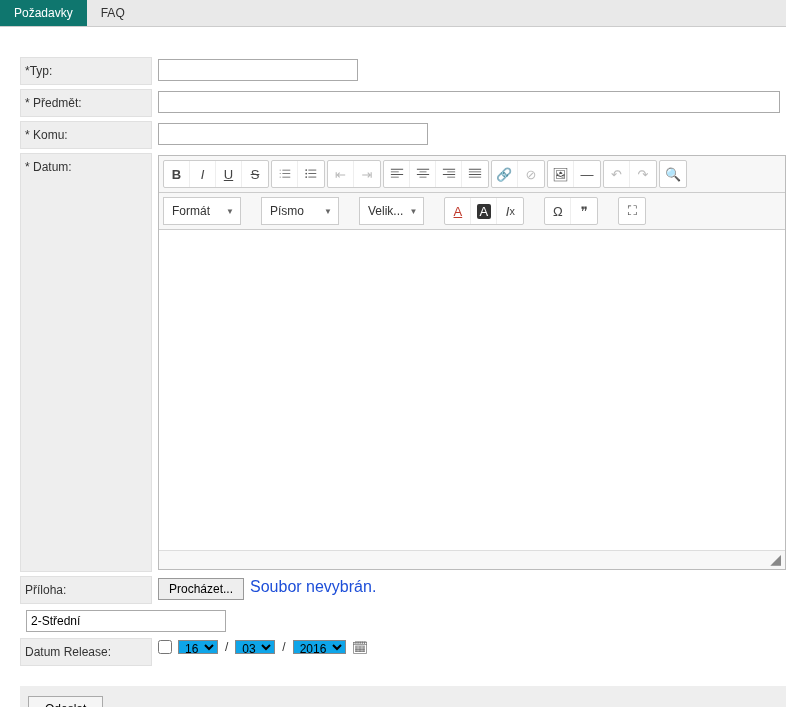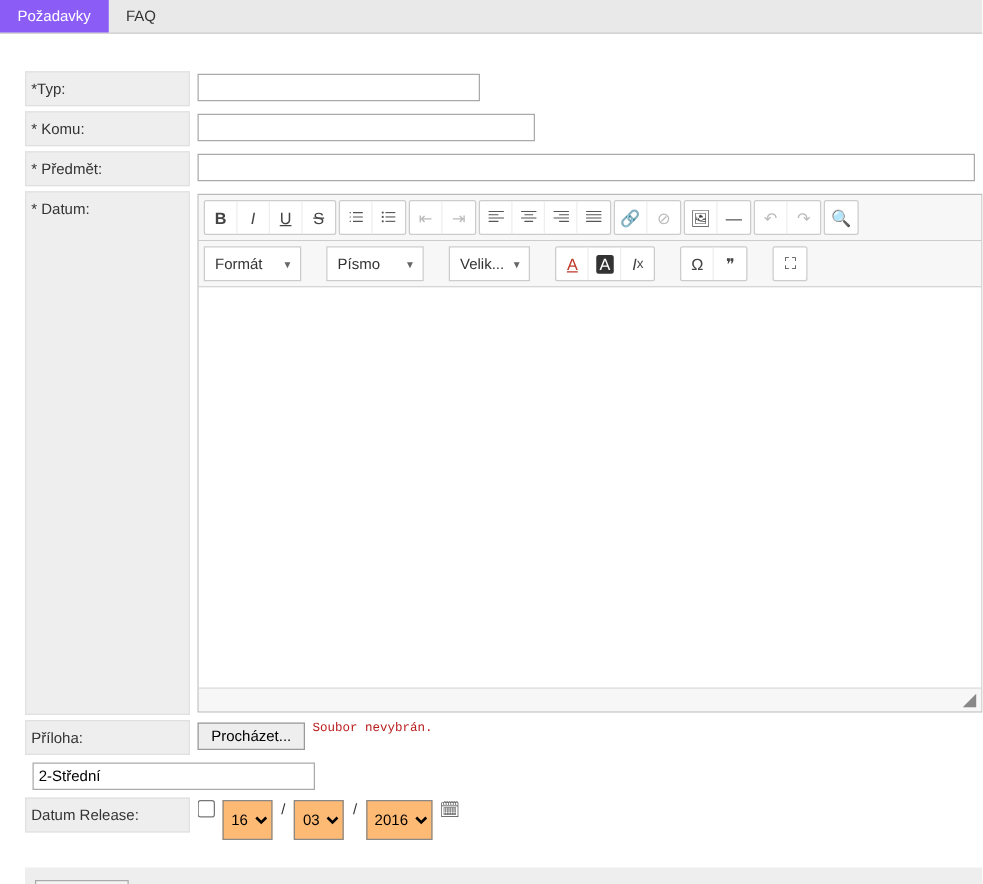--- a/index.html
+++ b/index.html
@@ -1,50 +1,50 @@
 <!DOCTYPE html>
 <html><head>
 <meta charset="utf-8">
 <style>
 * { box-sizing: border-box; margin: 0; padding: 0; }
 body { font-family: Arial, sans-serif; font-size: 12px; background: #fff; color: #333; }
 
 .tabs { background: #e9e9e9; display: flex; border-bottom: 1px solid #ccc; }
 .tab { padding: 6px 14px; font-size: 12px; cursor: pointer; }
-.tab.active { background: #8b5cf6; color: #fff; }
+.tab.active { background: #0f766e; color: #fff; }
 .tab.inactive { color: #333; }
 
 .form-container { margin: 30px 0 0 20px; }
 .form-row { display: flex; align-items: flex-start; margin-bottom: 4px; }
 .form-label { width: 132px; text-align: left; padding: 6px 10px 6px 4px; font-size: 12px; background: #eee; border: 1px solid #e0e0e0; }
 .form-field { flex: 1; padding: 2px 0 2px 6px; display: flex; align-items: flex-start; gap: 6px; }
 .form-row.text-row .form-label { align-self: stretch; }
 .form-row.text-row .form-field { align-self: stretch; flex-direction: column; align-items: stretch; }
 
 .text-input { border: 1px solid #aaa; padding: 3px 4px; font-size: 12px; height: 22px; }
-.w-small { width: 226px; }
+.w-small { width: 200px; }
 .w-med { width: 270px; }
 .w-full { width: calc(100% - 6px); }
 
 .editor-wrap { border: 1px solid #bbb; }
 .editor-toolbar { background: #f7f7f7; border-bottom: 1px solid #ccc; padding: 4px; display: flex; flex-wrap: wrap; gap: 2px; align-items: center; }
 .tb-group { display: flex; border: 1px solid #ccc; border-radius: 2px; background: #fff; }
 .tb-btn { width: 26px; height: 26px; display: flex; align-items: center; justify-content: center; border: none; background: transparent; cursor: pointer; font-size: 13px; color: #444; border-right: 1px solid #eee; }
 .tb-btn:last-child { border-right: none; }
 .tb-btn.dim { color: #bbb; }
 .tb-select { border: 1px solid #ccc; background: #fff; height: 28px; padding: 0 20px 0 8px; font-size: 12px; position: relative; display: inline-flex; align-items: center; min-width: 78px; cursor: pointer; }
 .tb-select::after { content: "▼"; font-size: 8px; position: absolute; right: 6px; color: #666; }
 .editor-toolbar-row { display: flex; gap: 20px; padding: 4px; border-bottom: 1px solid #ccc; background: #f7f7f7; align-items: center; }
 .editor-area { min-height: 320px; background: #fff; }
 .editor-resize { text-align: right; padding: 0 4px 2px 0; color: #888; font-size: 14px; cursor: nwse-resize; background: #f7f7f7; border-top: 1px solid #ddd; }
 
 .file-btn { border: 1px solid #999; background: #eee; padding: 3px 10px; font-size: 12px; cursor: pointer; }
-.file-status { font-size: 10px; color: #b91c1c; font-family: Liberation Mono, monospace; }
-
-.date-sel { border: 1px solid #888; font-size: 12px; height: 32px; background: #fdba74; padding: 0 2px; }
+.file-status { font-size: 16px; color: #1d4ed8; }
+
+.date-sel { border: 1px solid #888; font-size: 12px; height: 14px; background: #0ea5e9; padding: 0 2px; }
 .checkbox { width: 14px; height: 14px; }
 .slash { padding: 0 1px; }
 .cal-icon { font-size: 13px; cursor: pointer; color: #444; }
 
 .submit-area { margin: 20px 0 0 20px; padding: 10px 8px; background: #eee; }
 .submit-btn { border: 1px solid #aaa; background: #f5f5f5; padding: 5px 16px; font-size: 12px; cursor: pointer; }
 
 .color-a { color: #c0392b; }
 .color-bg { background: #333; color: #fff; padding: 0 3px; border-radius: 2px; }
 svg { display: block; }
@@ -60,30 +60,30 @@
 <div class="form-container">
 
   <div class="form-row">
     <div class="form-label">*Typ:</div>
     <div class="form-field">
         <input class="text-input w-small" style="">
       </div>
   </div>
 
   <div class="form-row">
+    <div class="form-label">* Předmět:</div>
+    <div class="form-field">
+        <input class="text-input w-full" style="">
+      </div>
+  </div>
+
+  <div class="form-row">
     <div class="form-label">* Komu:</div>
     <div class="form-field">
         <input class="text-input w-med" style="">
-      </div>
-  </div>
-
-  <div class="form-row">
-    <div class="form-label">* Předmět:</div>
-    <div class="form-field">
-        <input class="text-input w-full" style="">
       </div>
   </div>
 
   <div class="form-row text-row">
     <div class="form-label">* Datum:</div>
     <div class="form-field">
       <div class="editor-wrap">
         <div class="editor-toolbar">
           <div class="tb-group">
             <button class="tb-btn">

